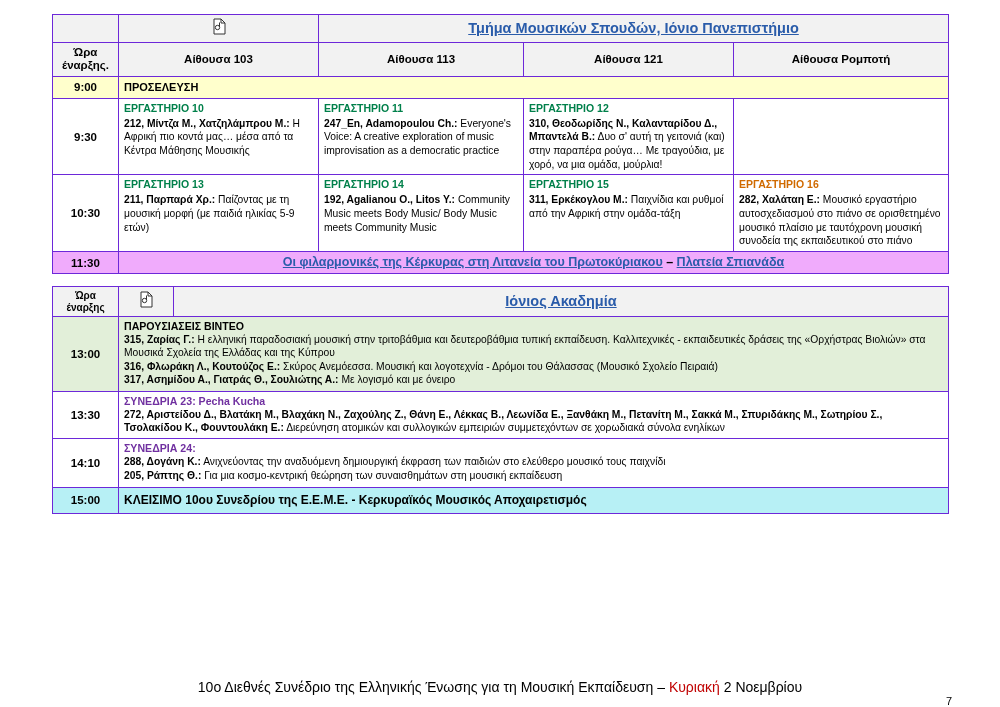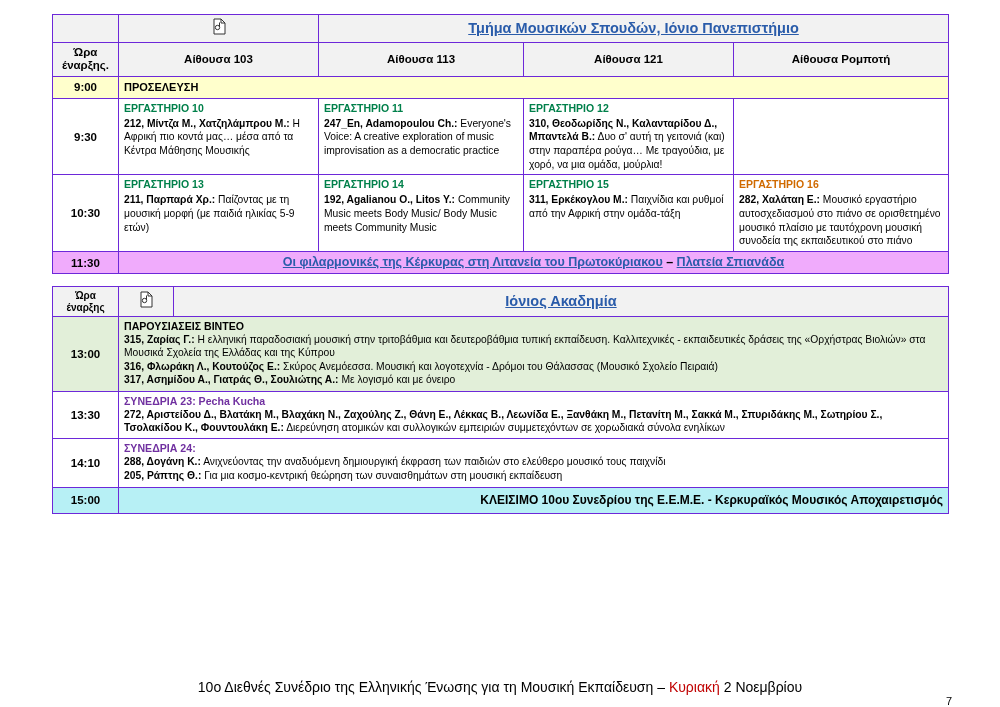--- a/index.html
+++ b/index.html
@@ -96,21 +96,21 @@
   .banner-cell { text-align: center; vertical-align: middle; height: 20px; }
   .sec-title {
     font-weight: bold;
     font-size: 10.6px;
     margin-bottom: 1px;
   }
   .sec-title.purple { color: #7030a0; }
   .line { font-size: 10.3px; margin: 0 0 1px 0; }
   .line b { font-weight: bold; }
   .closing {
-    text-align: right;
+    text-align: left;
     font-weight: bold;
     font-size: 12px;
     vertical-align: middle;
     height: 26px;
   }
   .footer {
     position: absolute;
     left: 0; right: 0;
     bottom: 26px;
     text-align: center;

